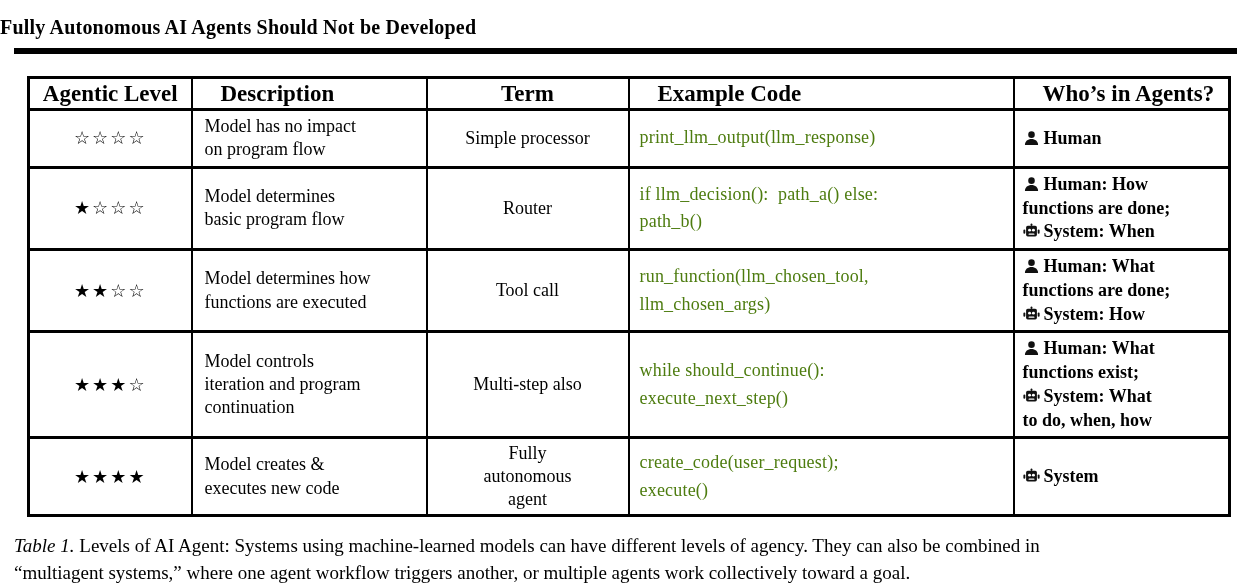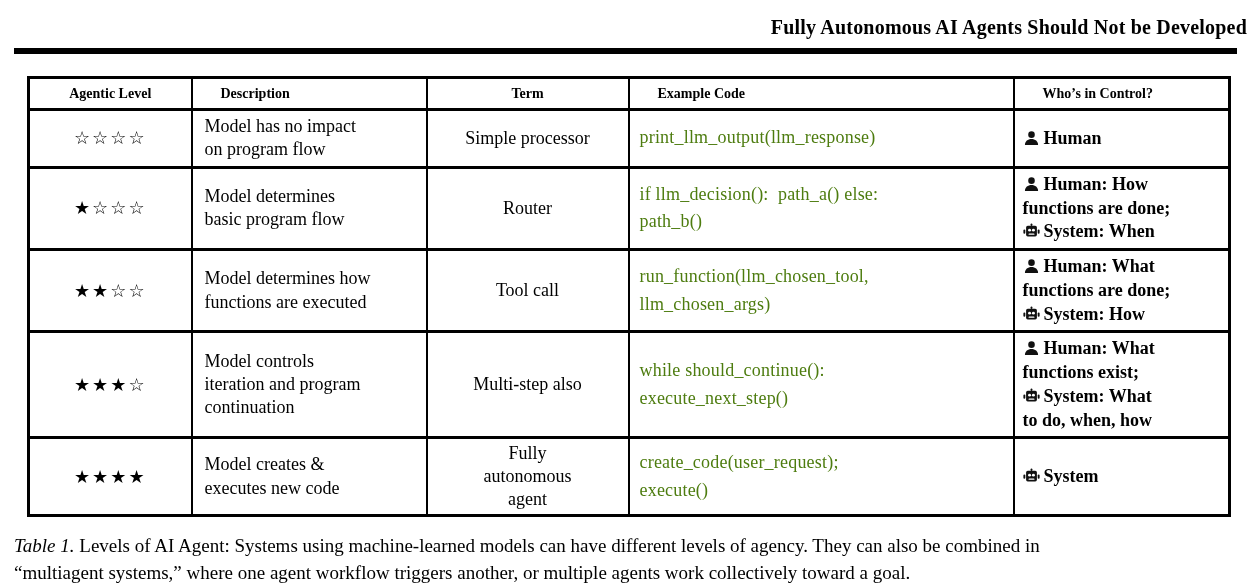--- a/index.html
+++ b/index.html
@@ -8,21 +8,21 @@
     position: relative;
     width: 1247px;
     height: 587px;
     background: #ffffff;
     color: #000000;
     font-family: "Liberation Serif", serif;
     overflow: hidden;
   }
   .paper-title {
     margin-top: 16px;
-    text-align: right;
+    text-align: left;
     font-size: 20px;
     font-weight: bold;
     letter-spacing: 0.2px;
   }
   .title-rule {
     height: 6px;
     background: #000000;
     margin: 9px 10px 0 14px;
     width: 1223px;
   }
@@ -39,21 +39,21 @@
     border-bottom-width: 3px;
     vertical-align: middle;
     font-size: 18px;
   }
   .agent-table thead tr { height: 32px; }
   .agent-table tbody tr:nth-child(1) { height: 52px; }
   .agent-table tbody tr:nth-child(2) { height: 78px; }
   .agent-table tbody tr:nth-child(3) { height: 78px; }
   .agent-table tbody tr:nth-child(4) { height: 102px; }
   .agent-table tbody tr:nth-child(5) { height: 78px; }
-  .agent-table th { font-weight: bold; font-size: 14px; font-family: Liberation Serif, serif; }
+  .agent-table th { font-weight: bold; font-size: 23px; font-family: Liberation Serif, serif; }
   .th-center { text-align: center; }
   .th-left { text-align: left; padding-left: 28px; }
   .cell-stars { text-align: center; font-size: 22px; letter-spacing: 2px; white-space: nowrap; }
   .cell-desc { text-align: left; padding: 4px 6px 4px 12px; white-space: pre-line; line-height: 1.3; }
   .cell-term { text-align: center; white-space: pre-line; line-height: 1.3; padding: 2px 16px; }
   .cell-code {
     font-family: Liberation Serif, serif;
     font-size: 14.5px;
     color: #4d7c0f;
     text-align: left;
@@ -90,21 +90,21 @@
       <col style="width:202px">
       <col style="width:385px">
       <col style="width:216px">
     </colgroup>
     <thead>
       <tr>
           <th class="th-center">Agentic Level</th>
           <th class="th-left">Description</th>
           <th class="th-center">Term</th>
           <th class="th-left">Example Code</th>
-          <th class="th-left">Who’s in Control?</th>
+          <th class="th-left">Who’s in Agents?</th>
         </tr>
     </thead>
     <tbody>
         <tr>
           <td class="cell-stars">☆☆☆☆</td>
           <td class="cell-desc">Model has no impact
 on program flow</td>
           <td class="cell-term">Simple processor</td>
           <td class="cell-code">print_llm_output(llm_response)</td>
           <td class="cell-control">

